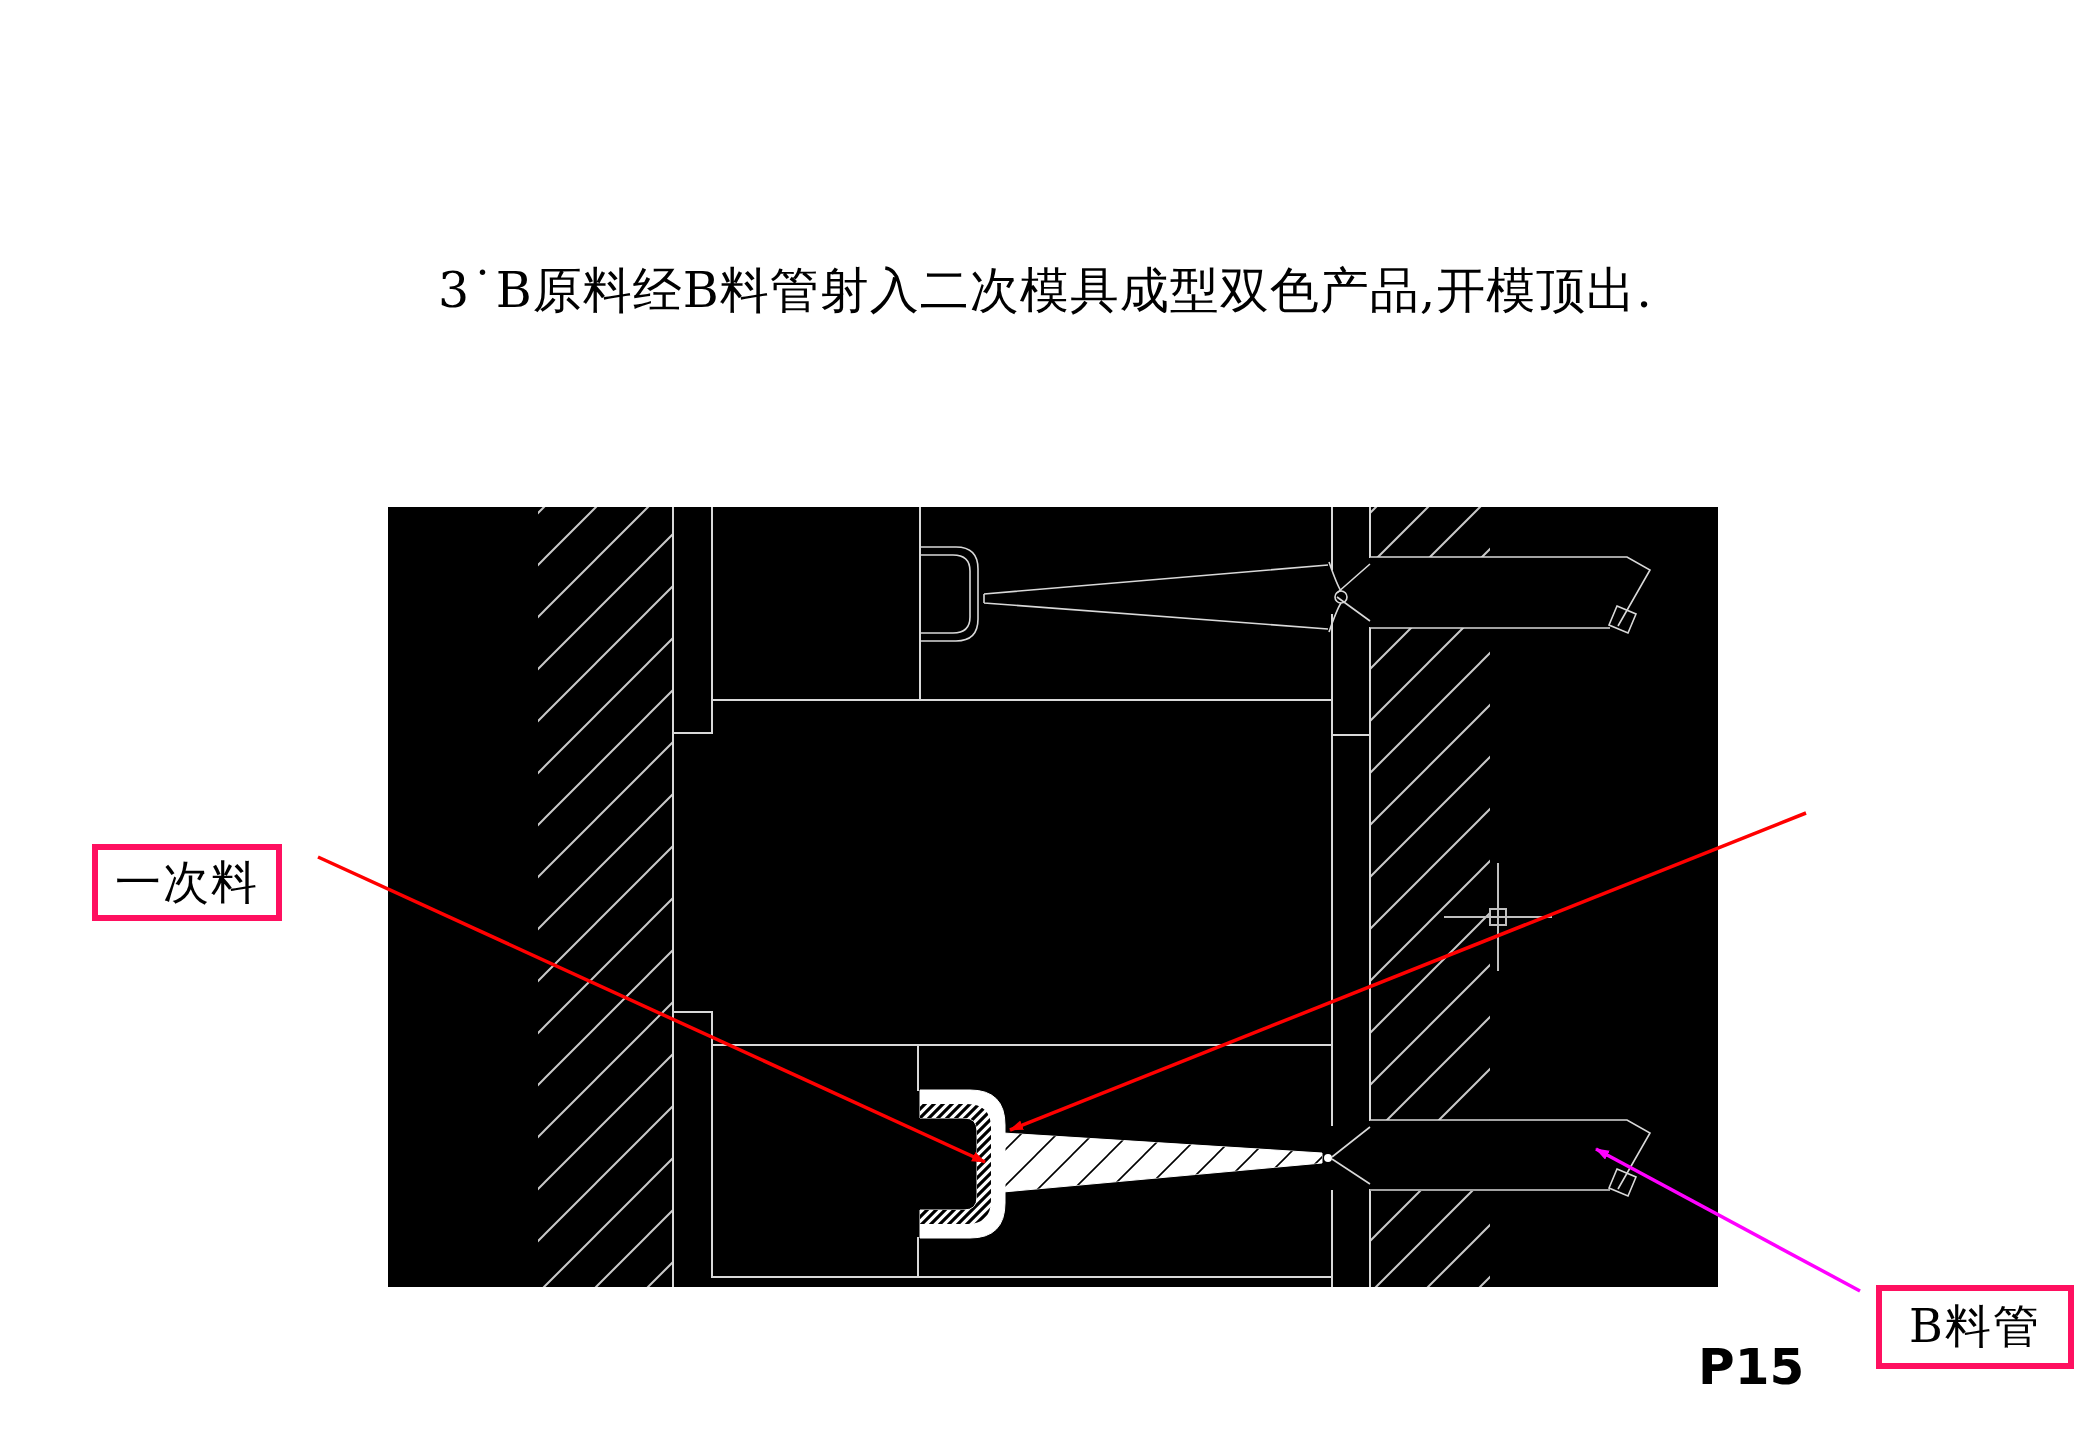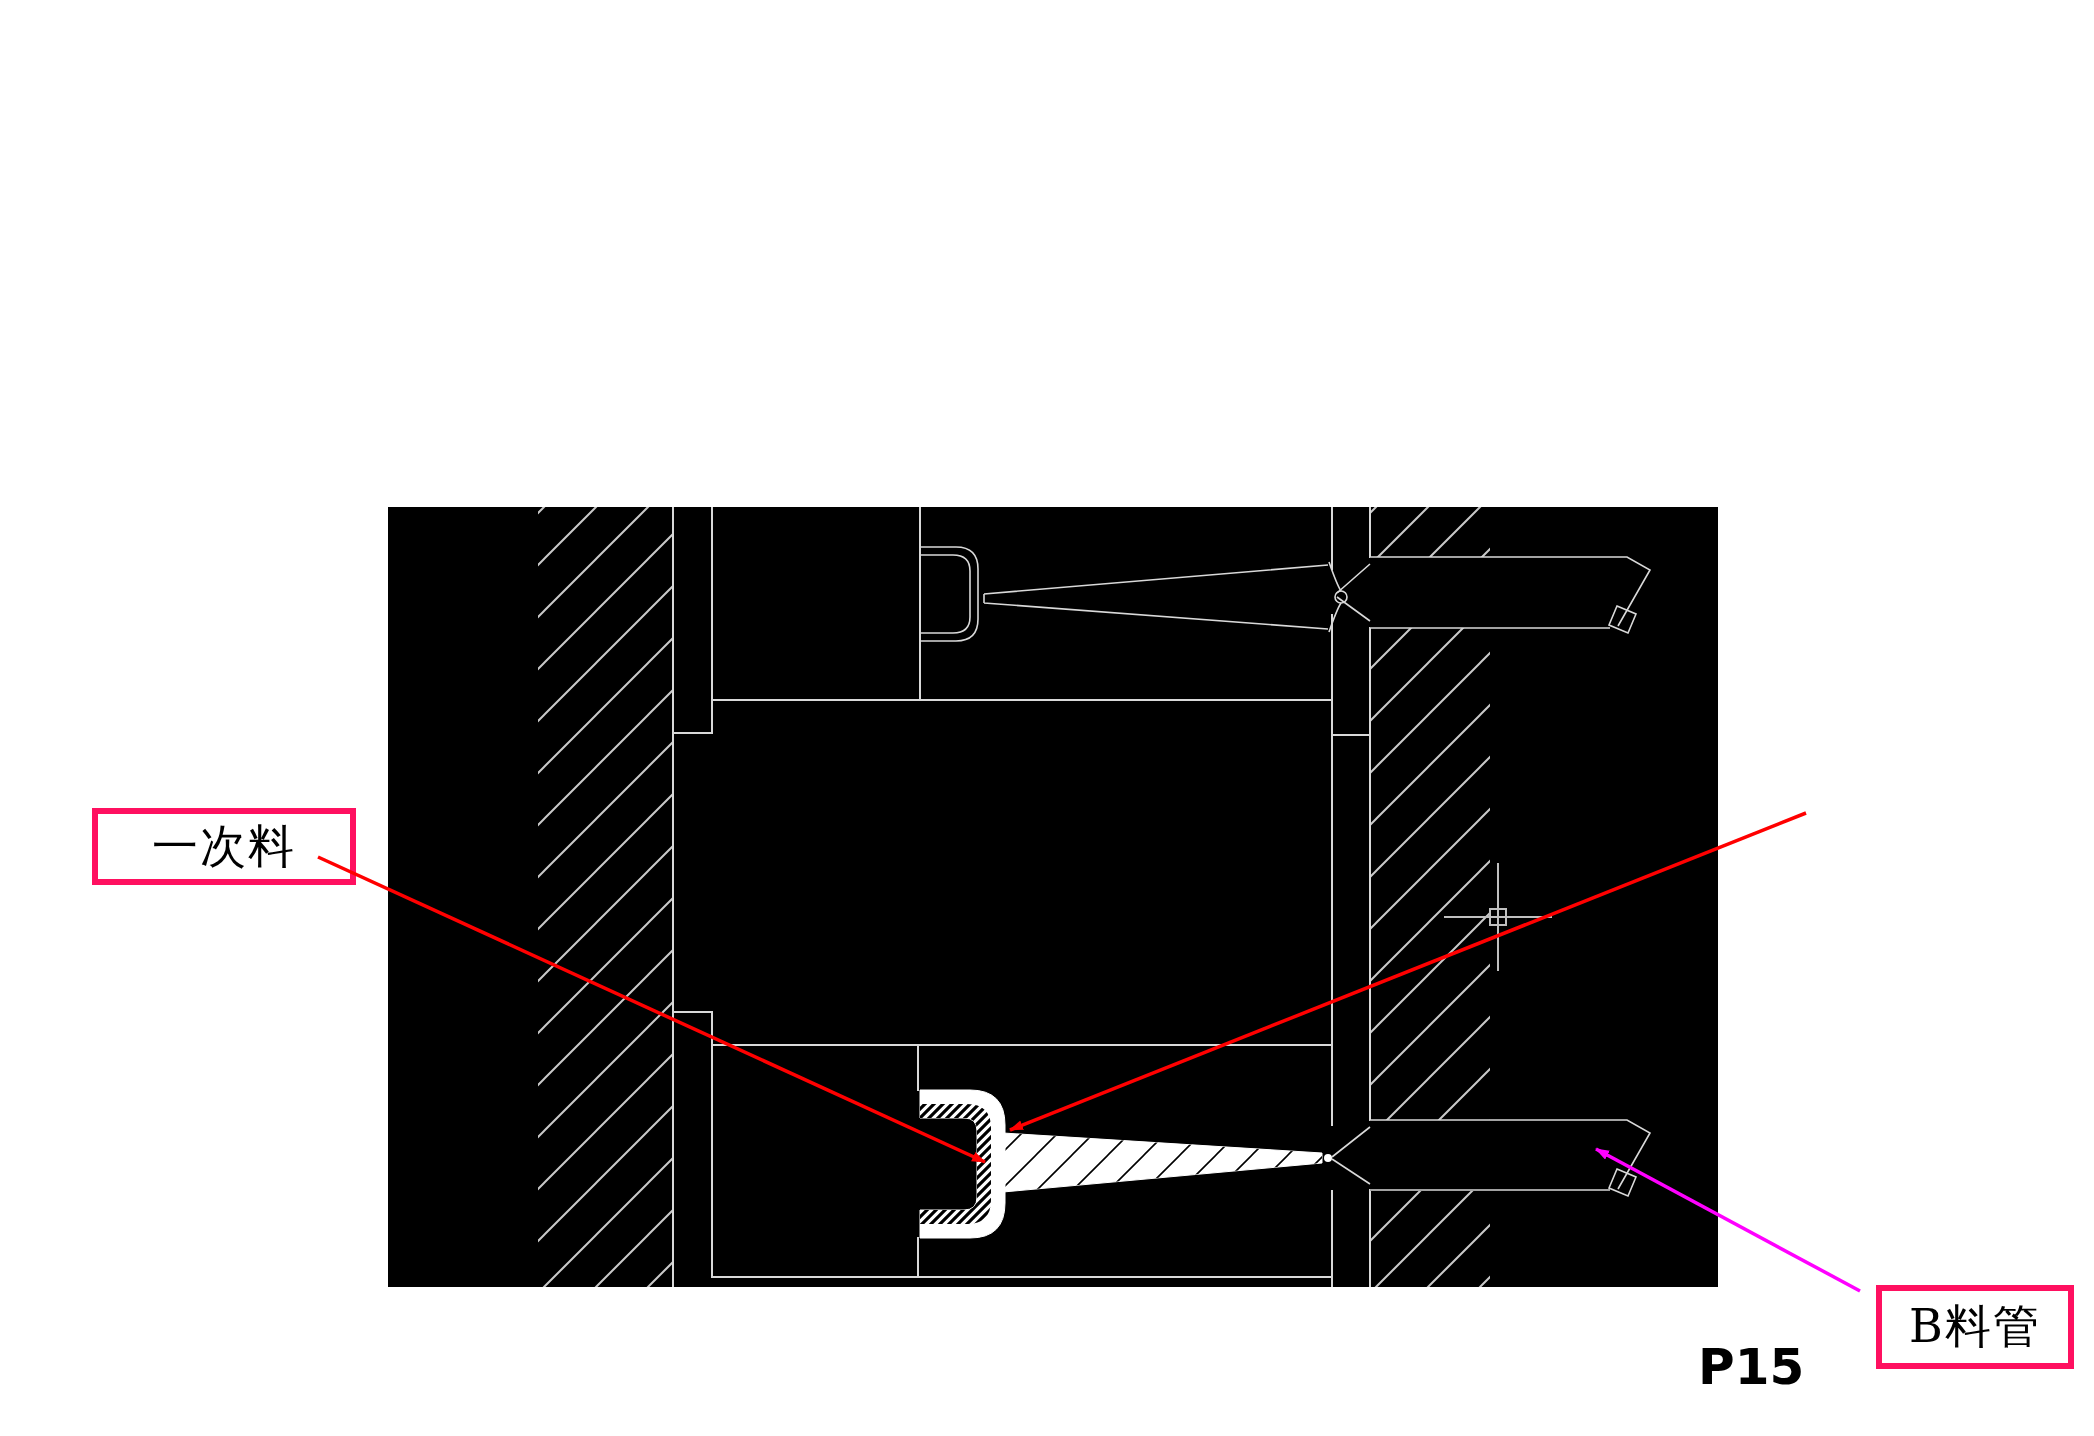--- a/index.html
+++ b/index.html
@@ -36,21 +36,21 @@
   .cad-thin{stroke:var(--cad-line);stroke-width:1.6;fill:none;}
   .mask-black{fill:var(--canvas-bg);stroke:none;}
   .white-fill{fill:#ffffff;stroke:#ffffff;stroke-width:1;}
   .crosshair{stroke:#BFBFBF;stroke-width:2;fill:none;}
   .callout{
     position:absolute;box-sizing:border-box;
     border:6px solid var(--callout-border);background:#ffffff;
     display:flex;align-items:center;justify-content:center;
     font-size:46px;letter-spacing:2px;white-space:nowrap;
   }
-  .callout-primary{left:92px;top:808px;width:264px;height:77px;text-align:right;}
+  .callout-primary{left:92px;top:844px;width:190px;height:77px;text-align:right;}
   .callout-secondary{left:1805px;top:793px;width:233px;height:77px;}
   .callout-barrel{left:1876px;top:1256px;width:198px;height:84px;margin-top:29px;}
   .page-number{
     position:absolute;left:1698px;top:1338px;margin:0;
     font-family:"DejaVu Sans","Liberation Sans",sans-serif;
     font-size:50px;font-weight:bold;
   }
   .leader-overlay{
     position:absolute;left:0;top:0;width:2094px;height:1436px;
     pointer-events:none;
@@ -59,20 +59,21 @@
   .leader-magenta{stroke:var(--leader-magenta);stroke-width:3.5;fill:none;}
   .arrow-red{fill:var(--leader-red);}
   .arrow-magenta{fill:var(--leader-magenta);}
 </style>
 </head>
 <body>
 
 <div class="slide">
 
 
+  <p class="slide-subtitle">3˙B原料经B料管射入二次模具成型双色产品,开模顶出.</p>
 
   <div class="cad-canvas">
     <svg viewBox="0 0 1330 780">
       <defs>
         <pattern id="bandHatch" width="52" height="52" patternUnits="userSpaceOnUse">
           <path d="M-13 13 L13 -13 M0 52 L52 0 M39 65 L65 39" stroke="#C9C9C9" stroke-width="2" fill="none"></path>
         </pattern>
         <pattern id="hatchDense" width="9" height="9" patternUnits="userSpaceOnUse">
           <rect x="0" y="0" width="9" height="9" fill="#ffffff"></rect>
           <path d="M0 9 L9 0 M-2.25 2.25 L2.25 -2.25 M6.75 11.25 L11.25 6.75" stroke="#000000" stroke-width="3.2" fill="none"></path>

